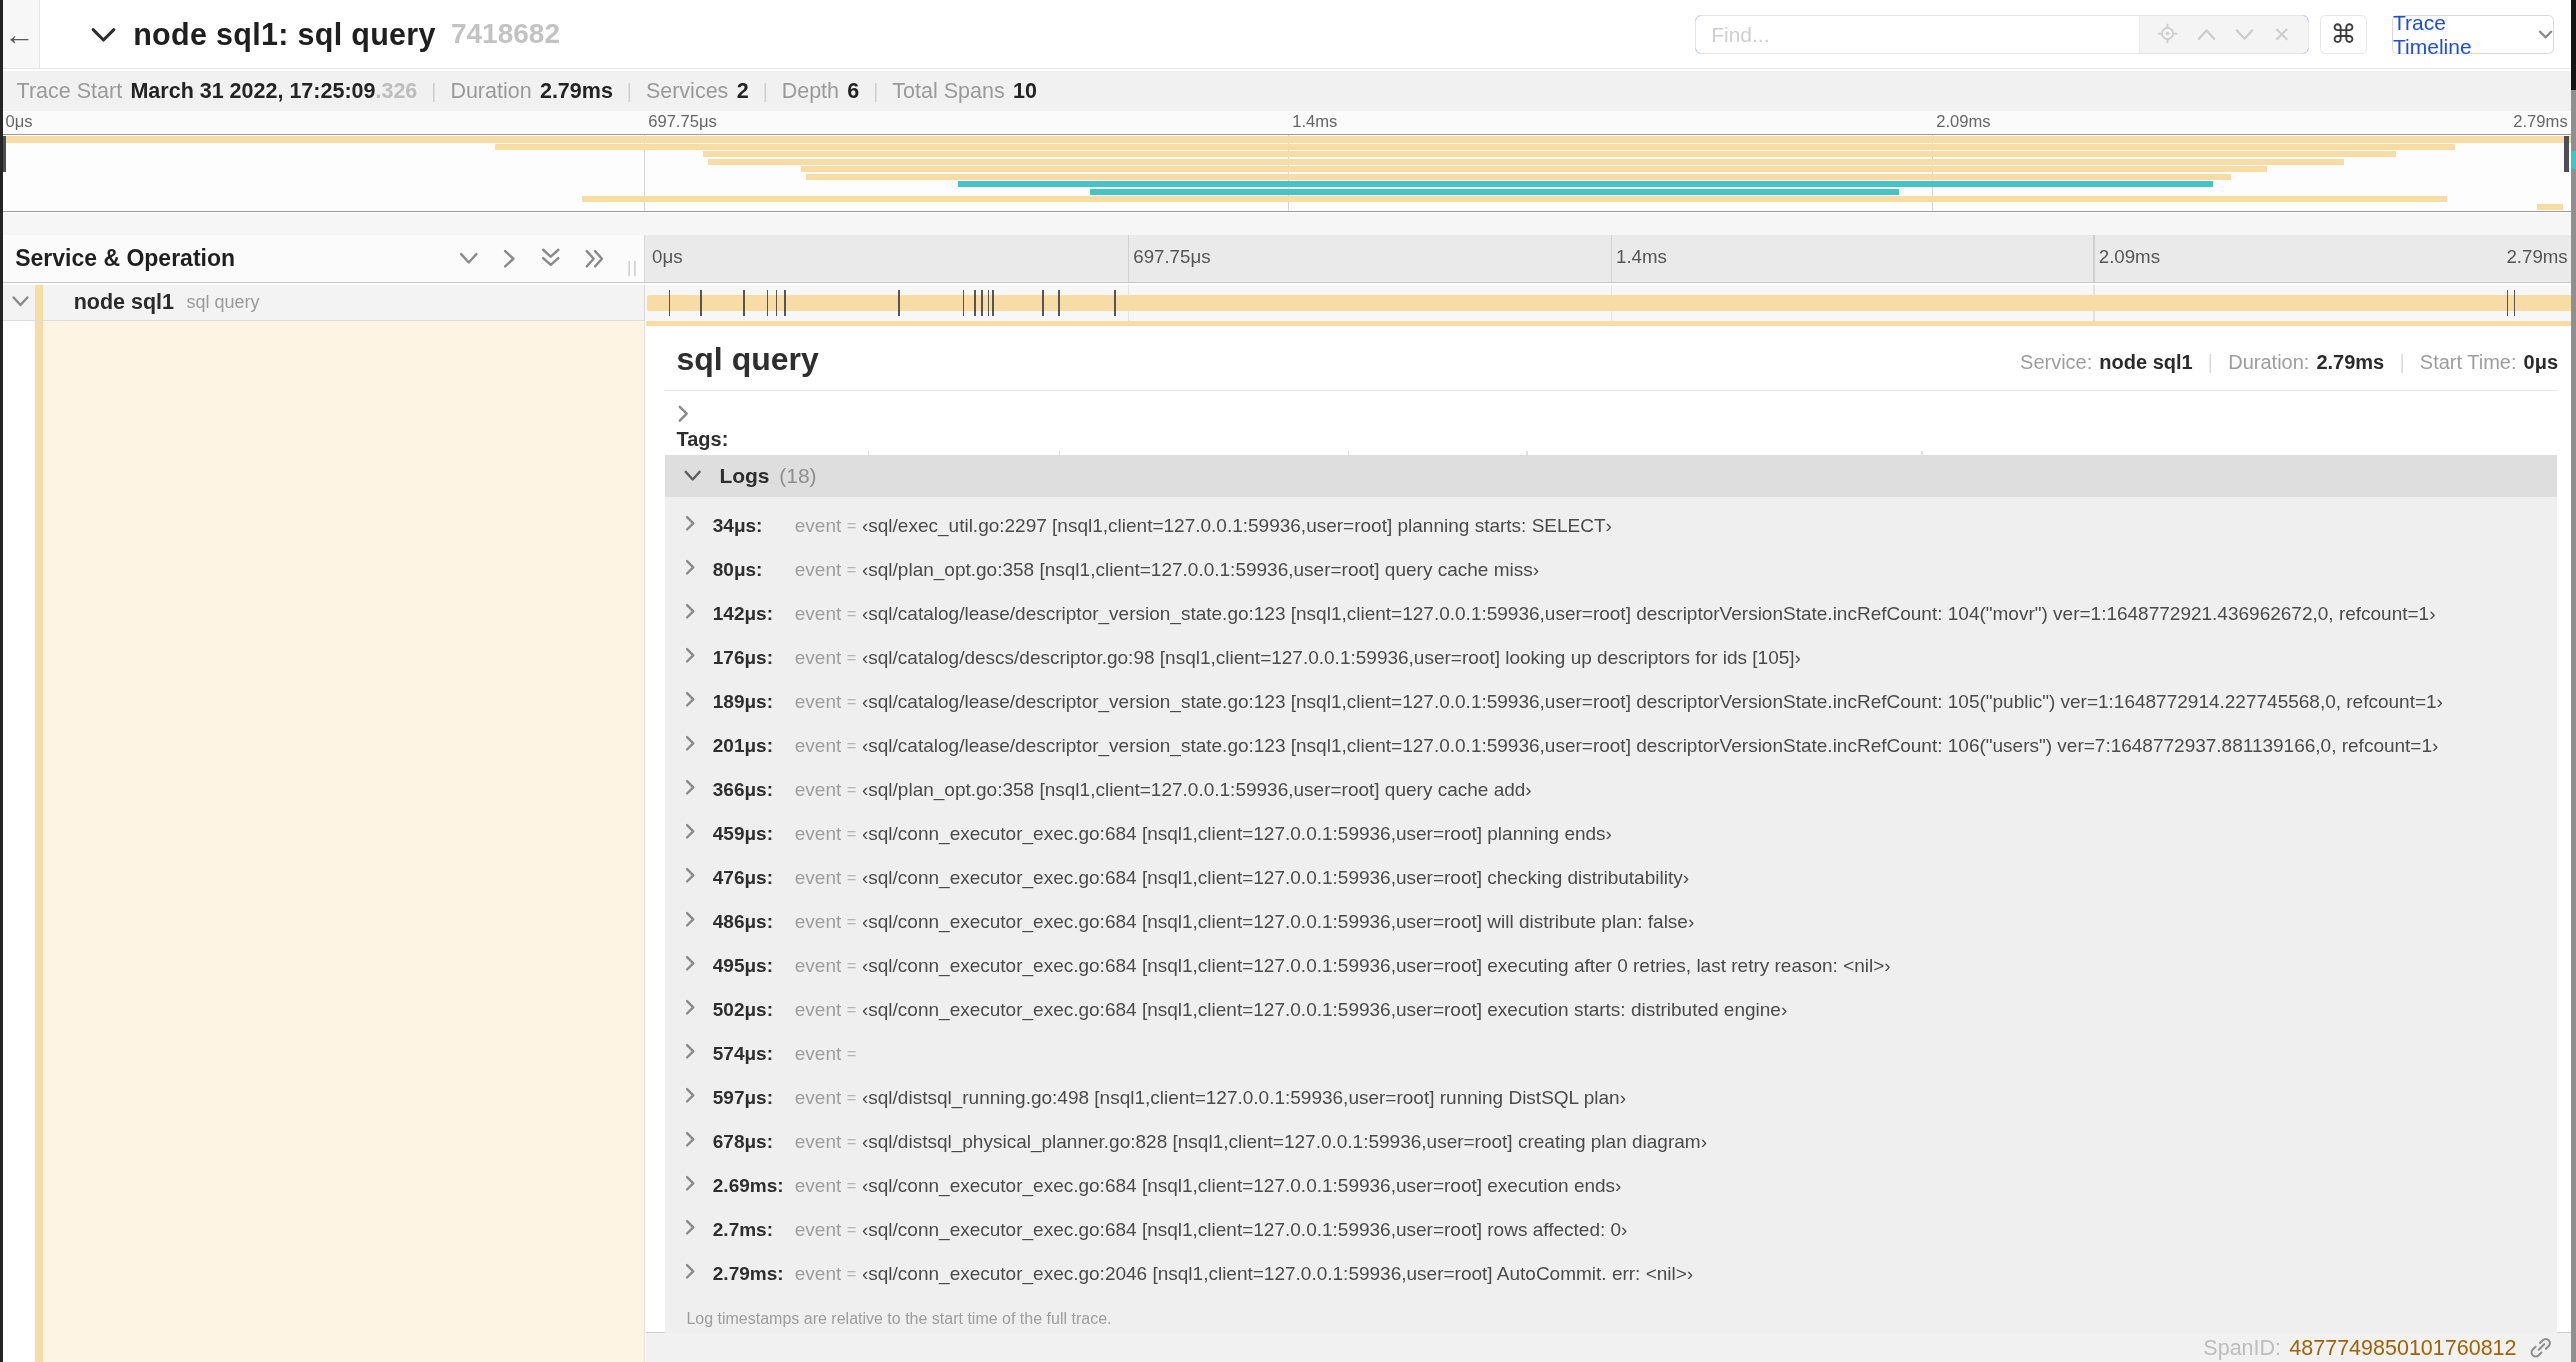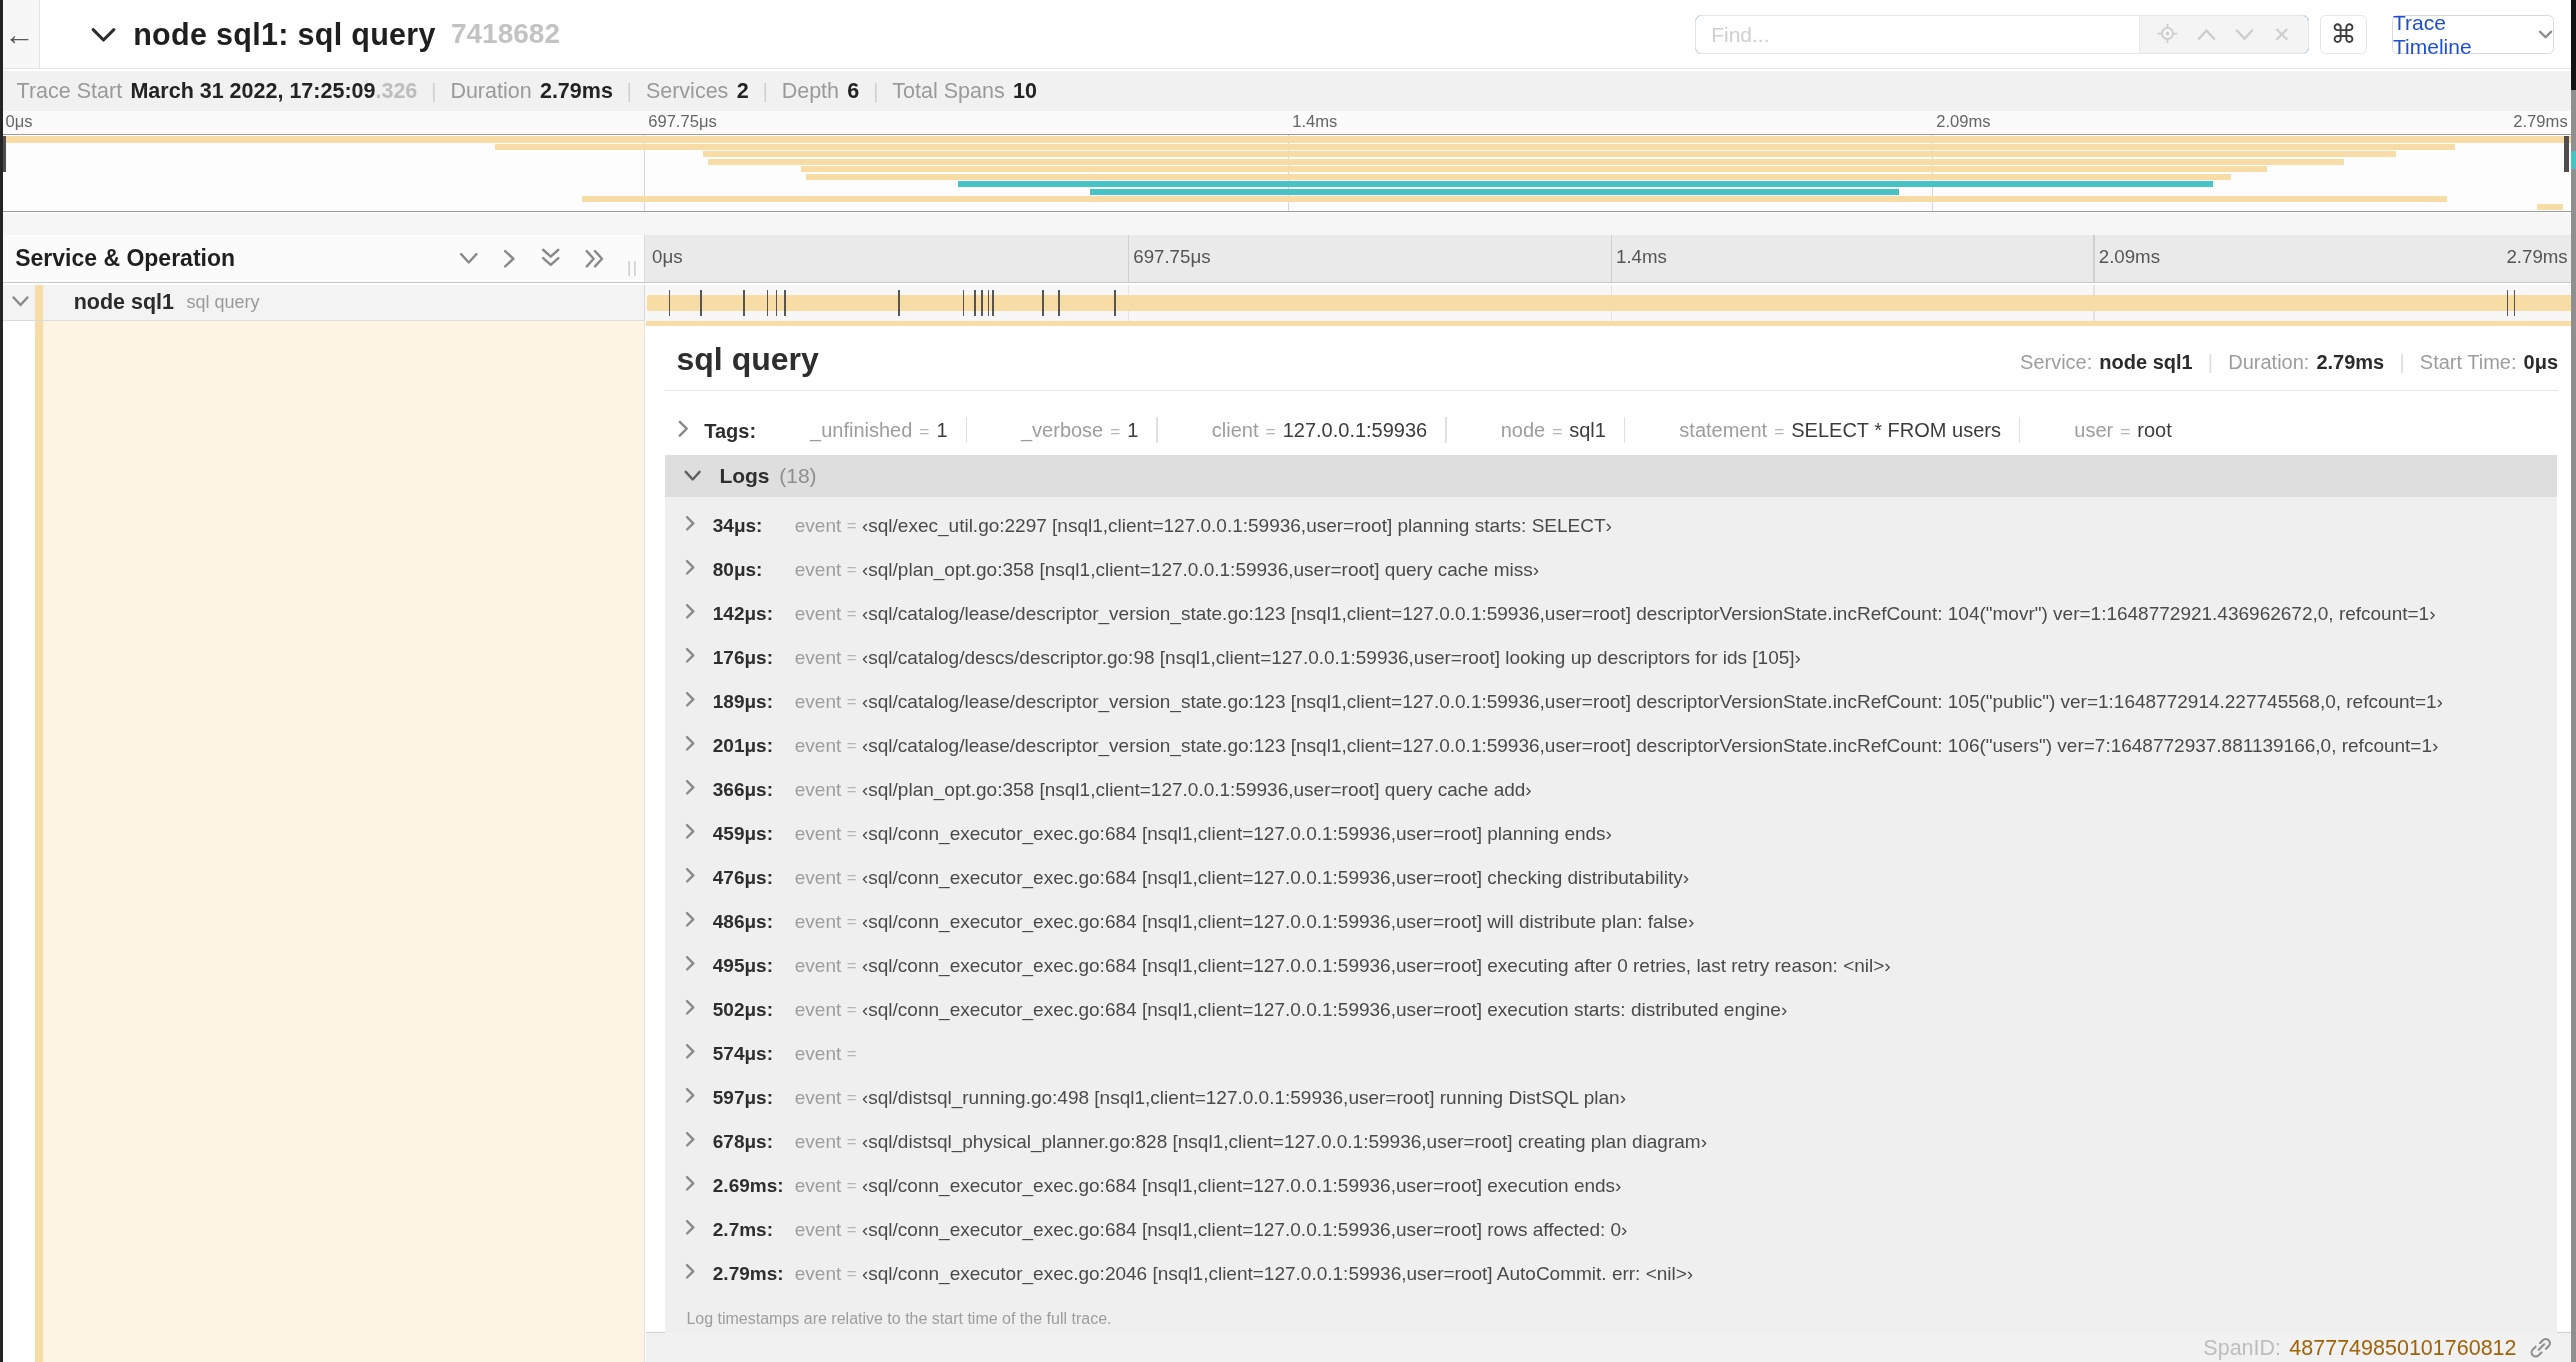--- a/index.html
+++ b/index.html
@@ -97,21 +97,21 @@
   .leftcol-stripe { position:absolute; left:35px; top:0; width:7.6px; height:100%; background:#f7dca6; }
 
   #detail { position:absolute; left:646px; top:326px; width:1930px; height:1007px; background:#fff; border-bottom:1.4px solid #cfcfcf; }
   .detail-head { position:relative; height:64px; }
   .detail-title { position:absolute; left:30.5px; top:15.2px; font-size:32px; font-weight:bold; color:#2e2e2e; }
   .detail-meta { position:absolute; right:18px; top:25px; display:flex; align-items:baseline; font-size:20px; }
   .meta-label { color:#9d9d9d; } .meta-val { color:#2b2b2b; font-weight:bold; margin-left:7px; }
   .meta-sep { color:#dcdcdc; margin:0 15.2px; }
   .detail-divider { position:absolute; left:18px; right:18px; top:64px; height:1.4px; background:#e8e8e8; }
 
-  .tags-row { position:absolute; left:30.5px; top:78px; right:18px; height:39px; display:flex; align-items:flex-end; font-size:20px; cursor:pointer; }
+  .tags-row { position:absolute; left:30.5px; top:78px; right:18px; height:39px; display:flex; align-items:flex-start; font-size:20px; cursor:pointer;flex-direction:column; }
   .tags-chevron { color:#8a8a8a; margin-right:15.2px; }
   .tags-label { font-weight:bold; color:#2e2e2e; margin-right:18px; }
   .tag-item { display:flex; align-items:baseline; white-space:nowrap;margin-left:36px; }
   .tag-key { color:#9d9d9d; } .tag-eq { color:#b5b5b5; margin:0 7px; font-size:17.3px; } .tag-val { color:#3c3c3c; }
   .tag-sep { width:1.4px; height:26px; background:#e0e0e0; margin:0 18px; align-self:center; }
 
   .logs-box { position:absolute; left:19.4px; right:19.4px; top:129px; }
   .logs-head { height:42px; background:#dedede; display:flex; align-items:center; font-size:21px; cursor:pointer; }
   .logs-chevron { color:#5f5f5f; margin:0 16.6px 0 18px; }
   .logs-title { font-weight:bold; color:#2e2e2e; margin-right:9.7px; }

